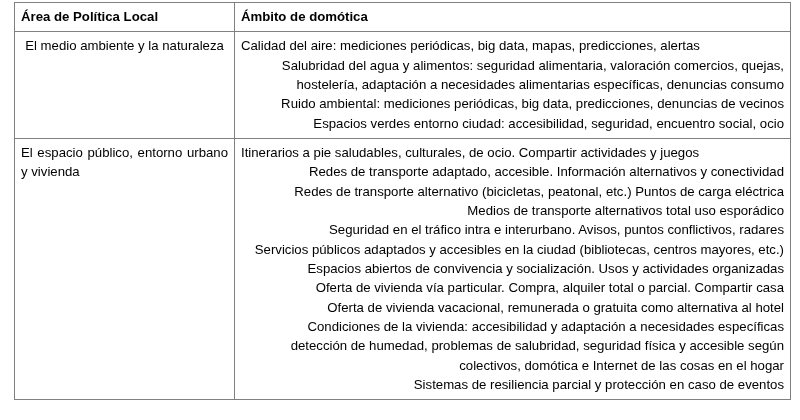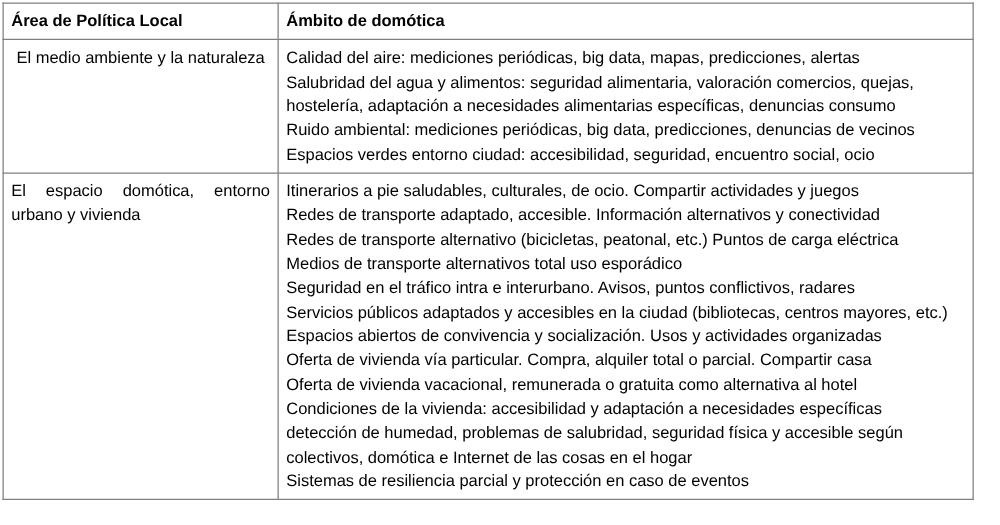--- a/index.html
+++ b/index.html
@@ -12,21 +12,21 @@
     height: 420px;
     font-family: "Liberation Sans", sans-serif;
     color: #000000;
     overflow: hidden;
   }
 
   .doc-table {
     border-collapse: collapse;
     table-layout: fixed;
     width: 776px;
-    margin: 2px 0 0 2px;
+    margin: 2px 0 0 14px;
   }
   .doc-table td, .doc-table th {
     border: 1px solid #808080;
     vertical-align: top;
     padding: 4px 6px 5px 6px;
     font-size: 13.2px;
     line-height: 1.465;
   }
   col.col-area { width: 220px; }
   col.col-ambito { width: 556px; }
@@ -38,21 +38,21 @@
     padding-top: 5px;
     padding-bottom: 7px;
   }
   .area-cell { text-align: center; }
   .area-cell.justified {
     text-align: justify;
     text-align-last: left;
   }
   .ambito-cell { text-align: left; }
   .line { display: block; white-space: normal; }
-  .line + .line { margin-top: 0; }
+  .line + .line { margin-top: 0; text-align: right; }
 </style>
 </head>
 <body>
 
 <table class="doc-table">
   <colgroup>
     <col class="col-area">
     <col class="col-ambito">
   </colgroup>
   <thead>
@@ -65,21 +65,21 @@
     <tr>
       <td class="area-cell">El medio ambiente y la naturaleza</td>
       <td class="ambito-cell">
         <span class="line">Calidad del aire: mediciones periódicas, big data, mapas, predicciones, alertas</span>
         <span class="line">Salubridad del agua y alimentos: seguridad alimentaria, valoración comercios, quejas, hostelería, adaptación a necesidades alimentarias específicas, denuncias consumo</span>
         <span class="line">Ruido ambiental: mediciones periódicas, big data, predicciones, denuncias de vecinos</span>
         <span class="line">Espacios verdes entorno ciudad: accesibilidad, seguridad, encuentro social, ocio</span>
       </td>
     </tr>
     <tr>
-      <td class="area-cell justified">El espacio domótica, entorno urbano y vivienda</td>
+      <td class="area-cell justified">El espacio público, entorno urbano y vivienda</td>
       <td class="ambito-cell">
         <span class="line">Itinerarios a pie saludables, culturales, de ocio.  Compartir actividades y juegos</span>
         <span class="line">Redes de transporte adaptado, accesible. Información alternativos y conectividad</span>
         <span class="line">Redes de transporte alternativo (bicicletas, peatonal, etc.) Puntos de carga eléctrica</span>
         <span class="line">Medios de transporte alternativos total uso esporádico</span>
         <span class="line">Seguridad en el tráfico intra e interurbano. Avisos, puntos conflictivos, radares</span>
         <span class="line">Servicios públicos adaptados y accesibles en la ciudad (bibliotecas, centros mayores, etc.)</span>
         <span class="line">Espacios abiertos de convivencia y socialización. Usos y actividades organizadas</span>
         <span class="line">Oferta de vivienda vía particular. Compra, alquiler total o parcial. Compartir casa</span>
         <span class="line">Oferta de vivienda vacacional, remunerada o gratuita como alternativa al hotel</span>

